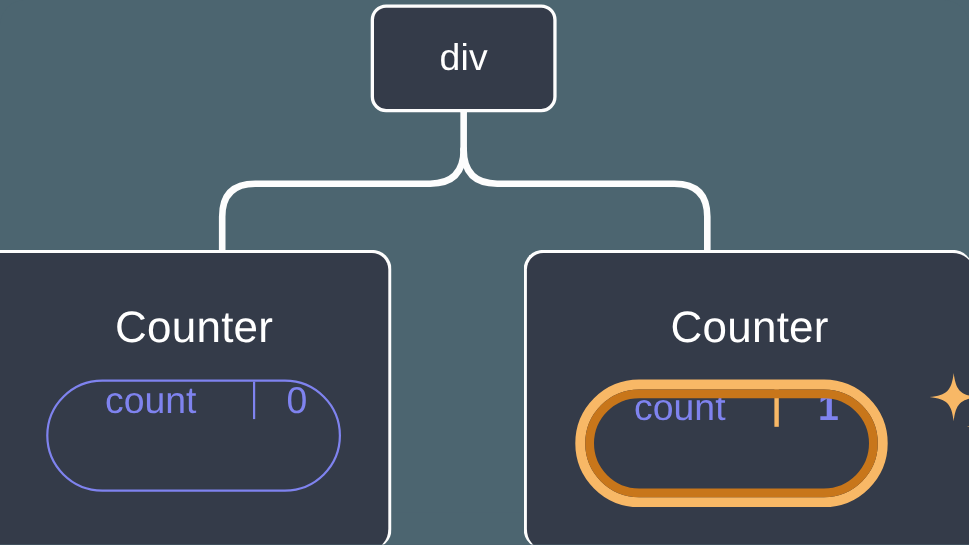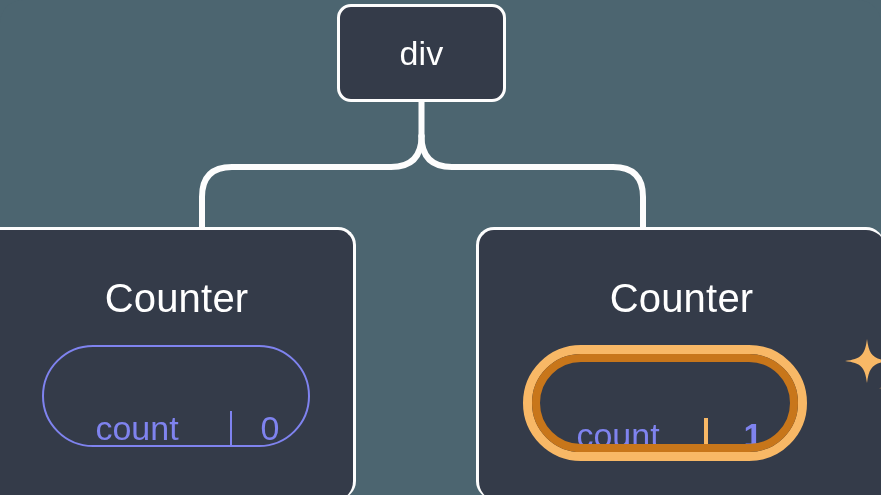--- a/index.html
+++ b/index.html
@@ -102,21 +102,21 @@
     position: absolute;
     top: 115px;
   }
   .pill-wrap-left { left: 42px; }
   .pill-wrap-right { left: 44px; }
 
   .pill {
     position: relative;
     box-sizing: border-box;
     display: flex;
-    align-items: flex-end;
+    align-items: flex-start;
     border-radius: 999px;
   }
   .pill-plain {
     width: 268px;
     height: 102px;
     border: 2px solid #7f83ef;
   }
   .pill-highlight {
     width: 284px;
     height: 116px;

